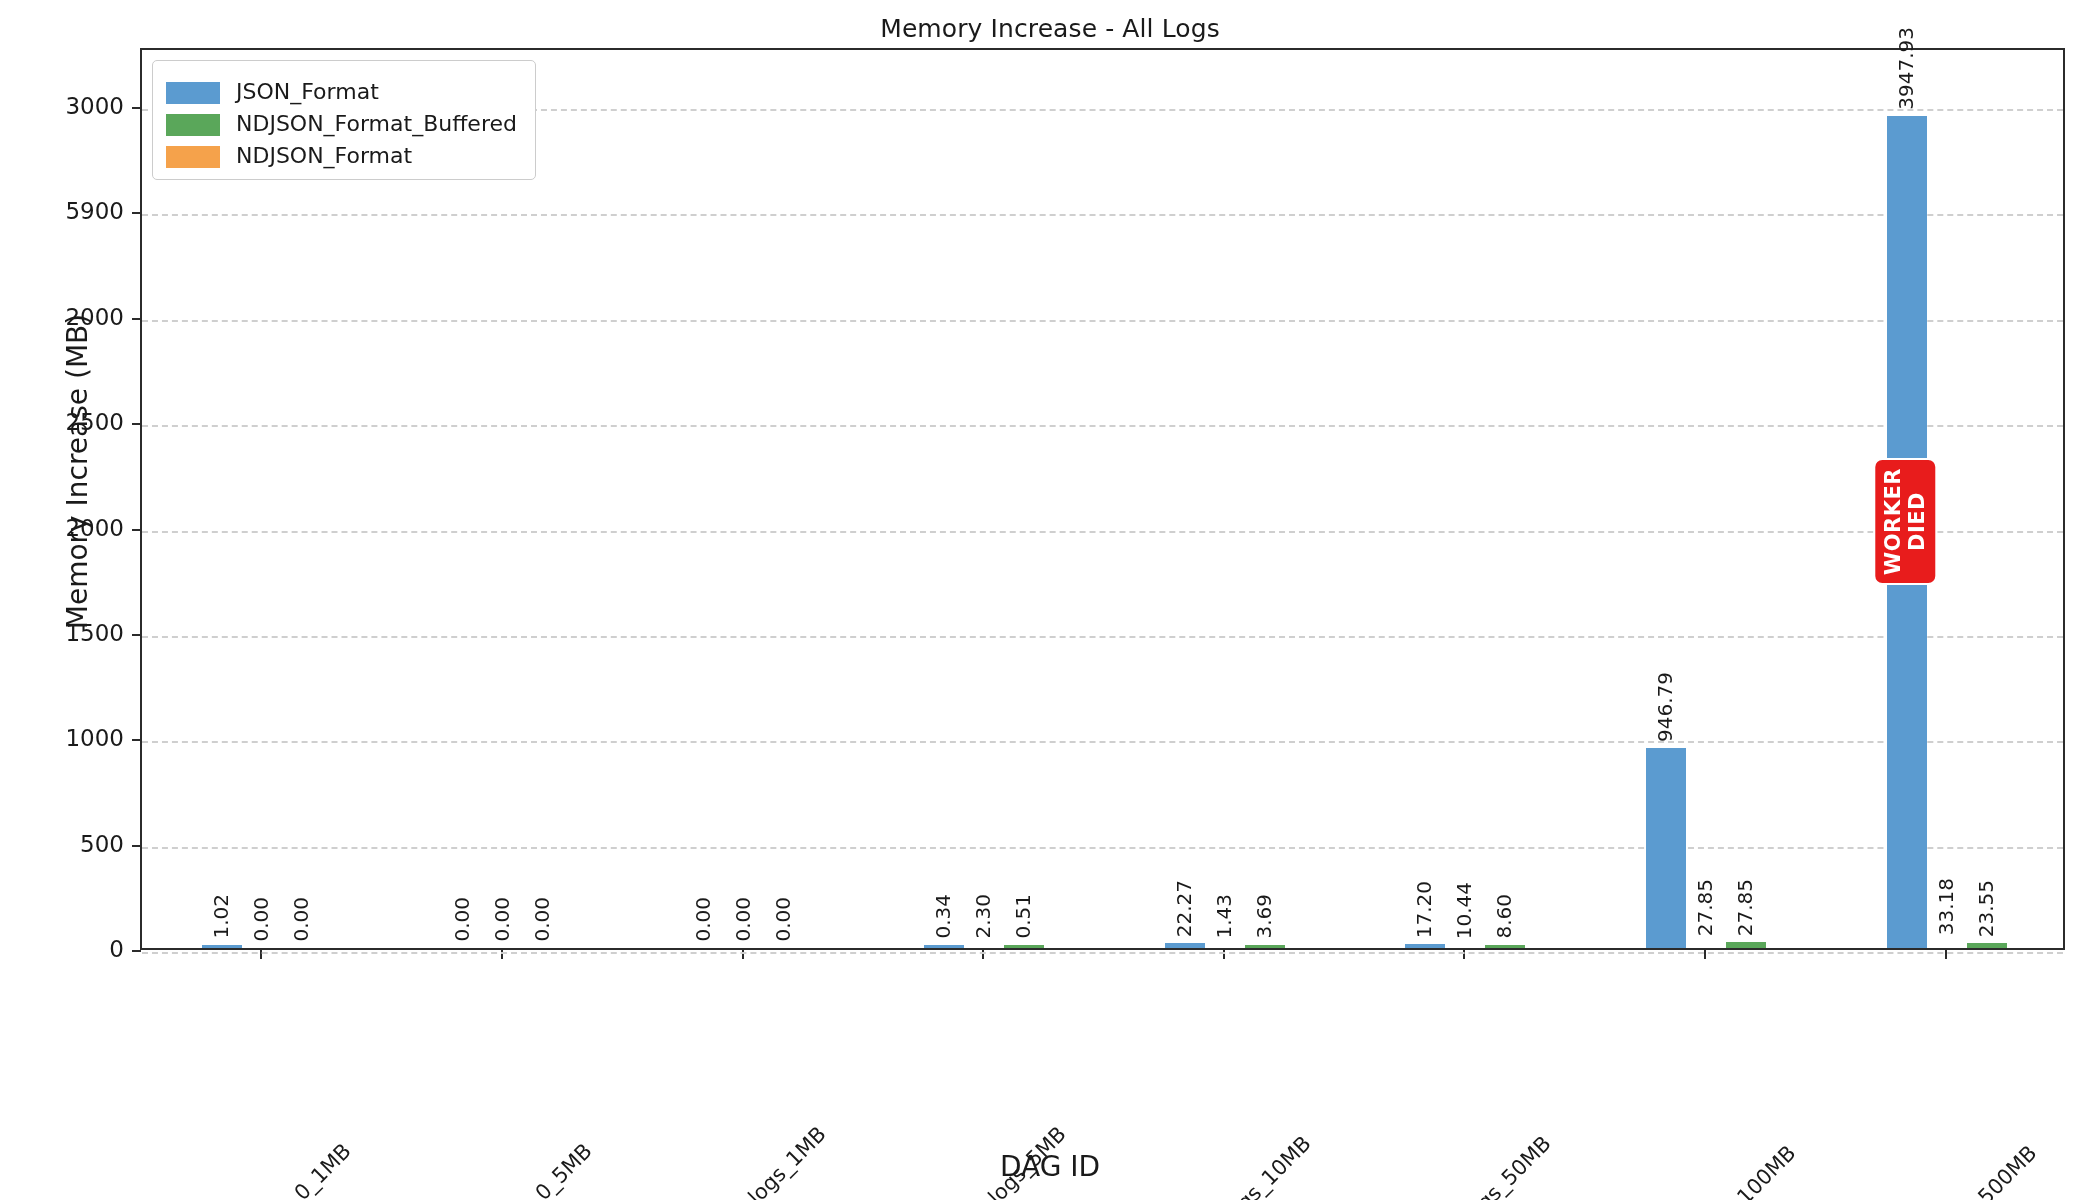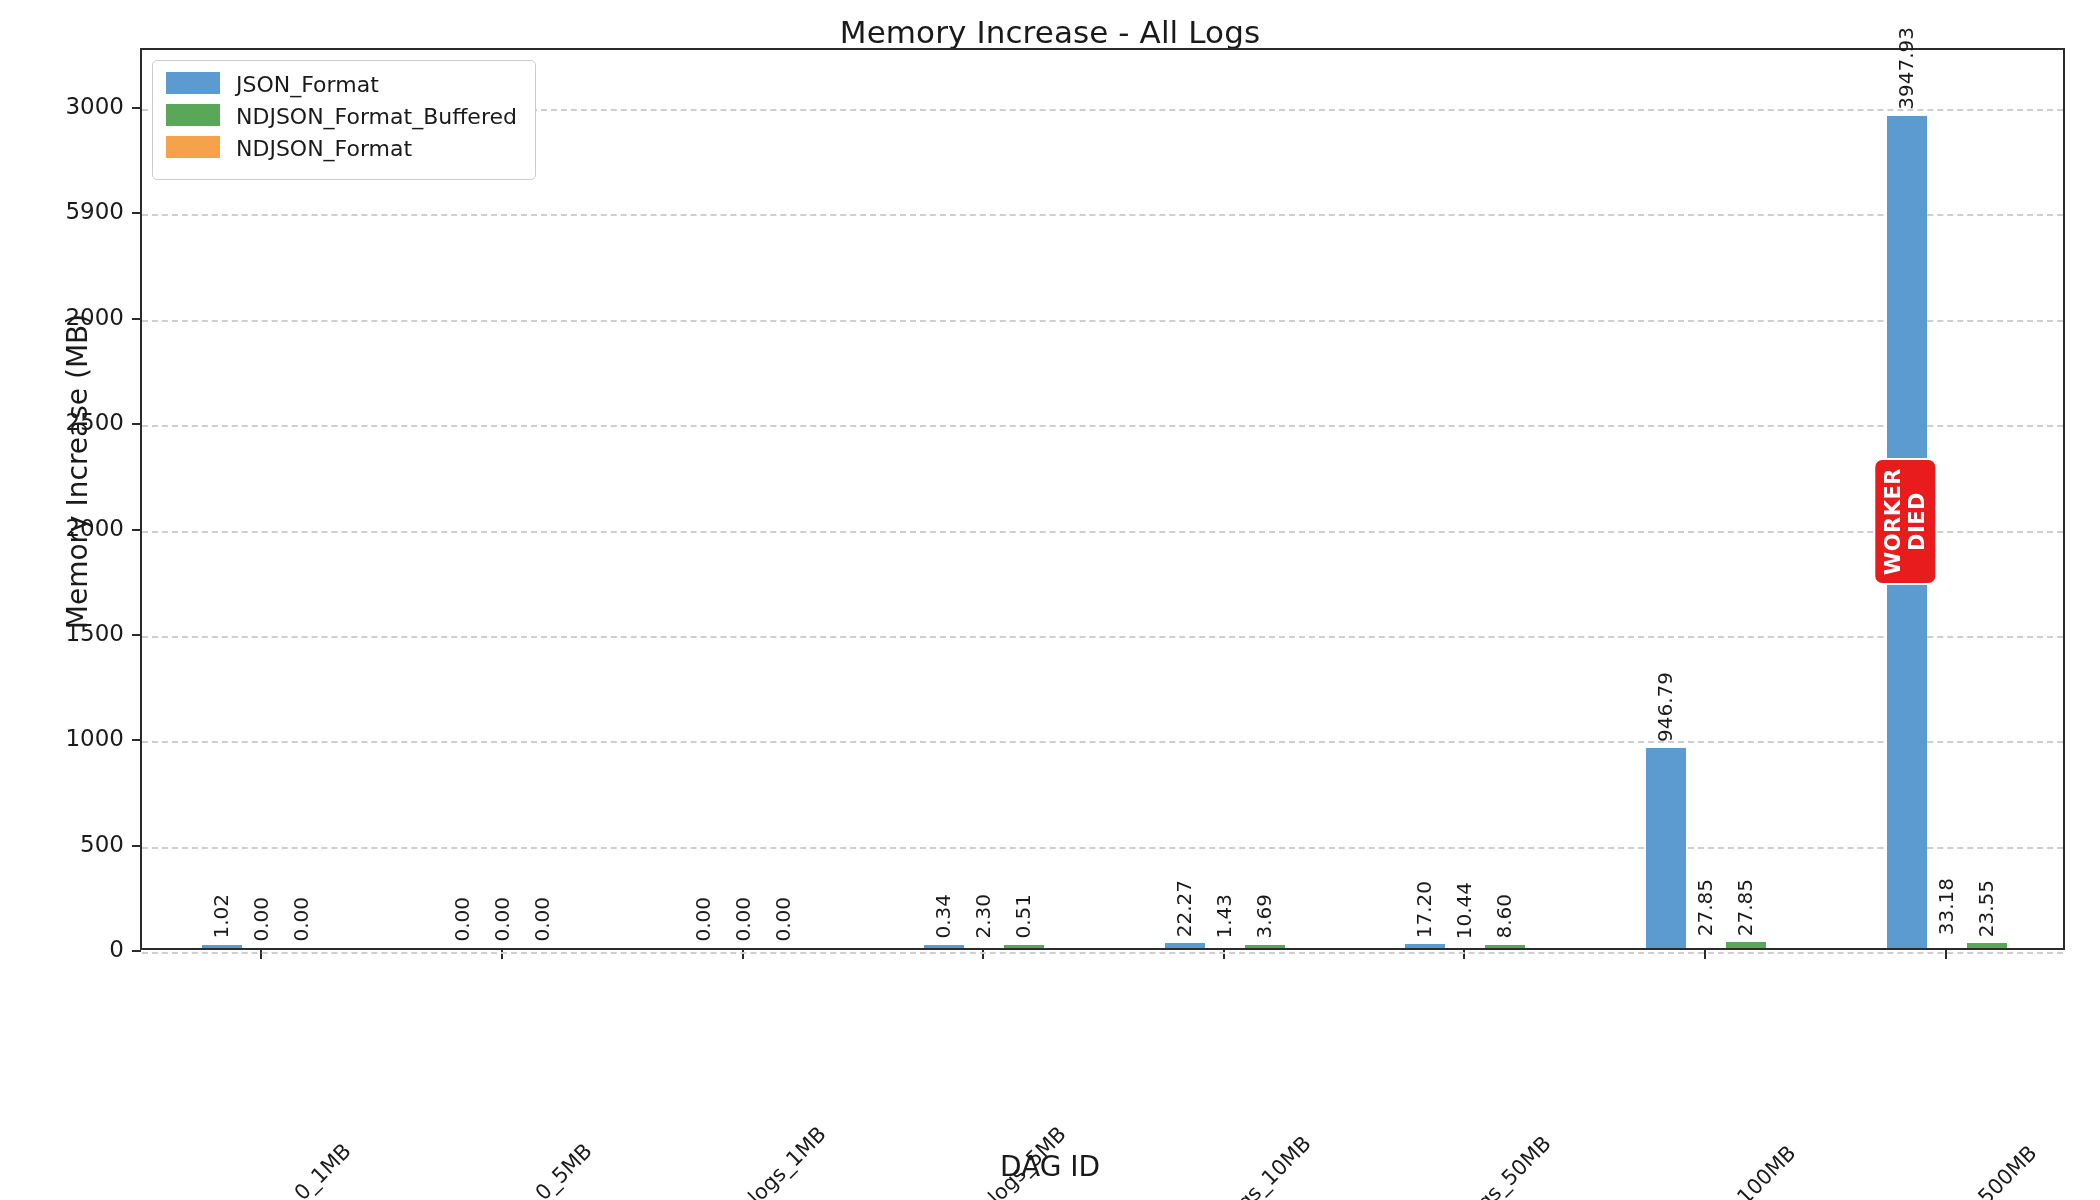--- a/index.html
+++ b/index.html
@@ -21,21 +21,21 @@
     background: #ffffff;
   }
 
   
   #chart-title {
     position: absolute;
     left: 0;
     top: 14px;
     width: 2100px;
     text-align: center;
-    font-size: 31px;
+    font-size: 25px;
     color: #1a1a1a;
     letter-spacing: 0.1px;
   }
 
   
   #ylabel {
     position: absolute;
     left: -243px;
     top: 455px;
     width: 640px;
@@ -133,21 +133,21 @@
     position: absolute;
     left: 152px;
     top: 60px;
     background: #ffffff;
     border: 1px solid #cccccc;
     border-radius: 5px;
     padding: 11px 18px 11px 13px;
   }
   .legend-row {
     display: flex;
-    align-items: flex-start;
+    align-items: flex-end;
     height: 32px;
   }
   .legend-swatch {
     width: 54px;
     height: 22px;
     margin-right: 16px;
     flex: none;
   }
   .legend-text {
     font-size: 22px;

